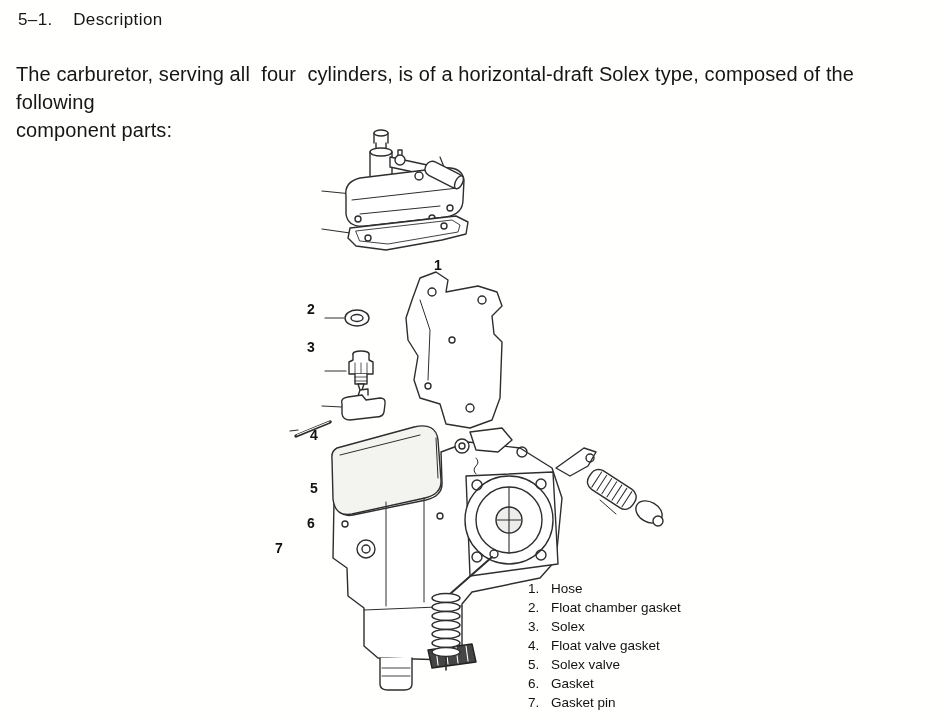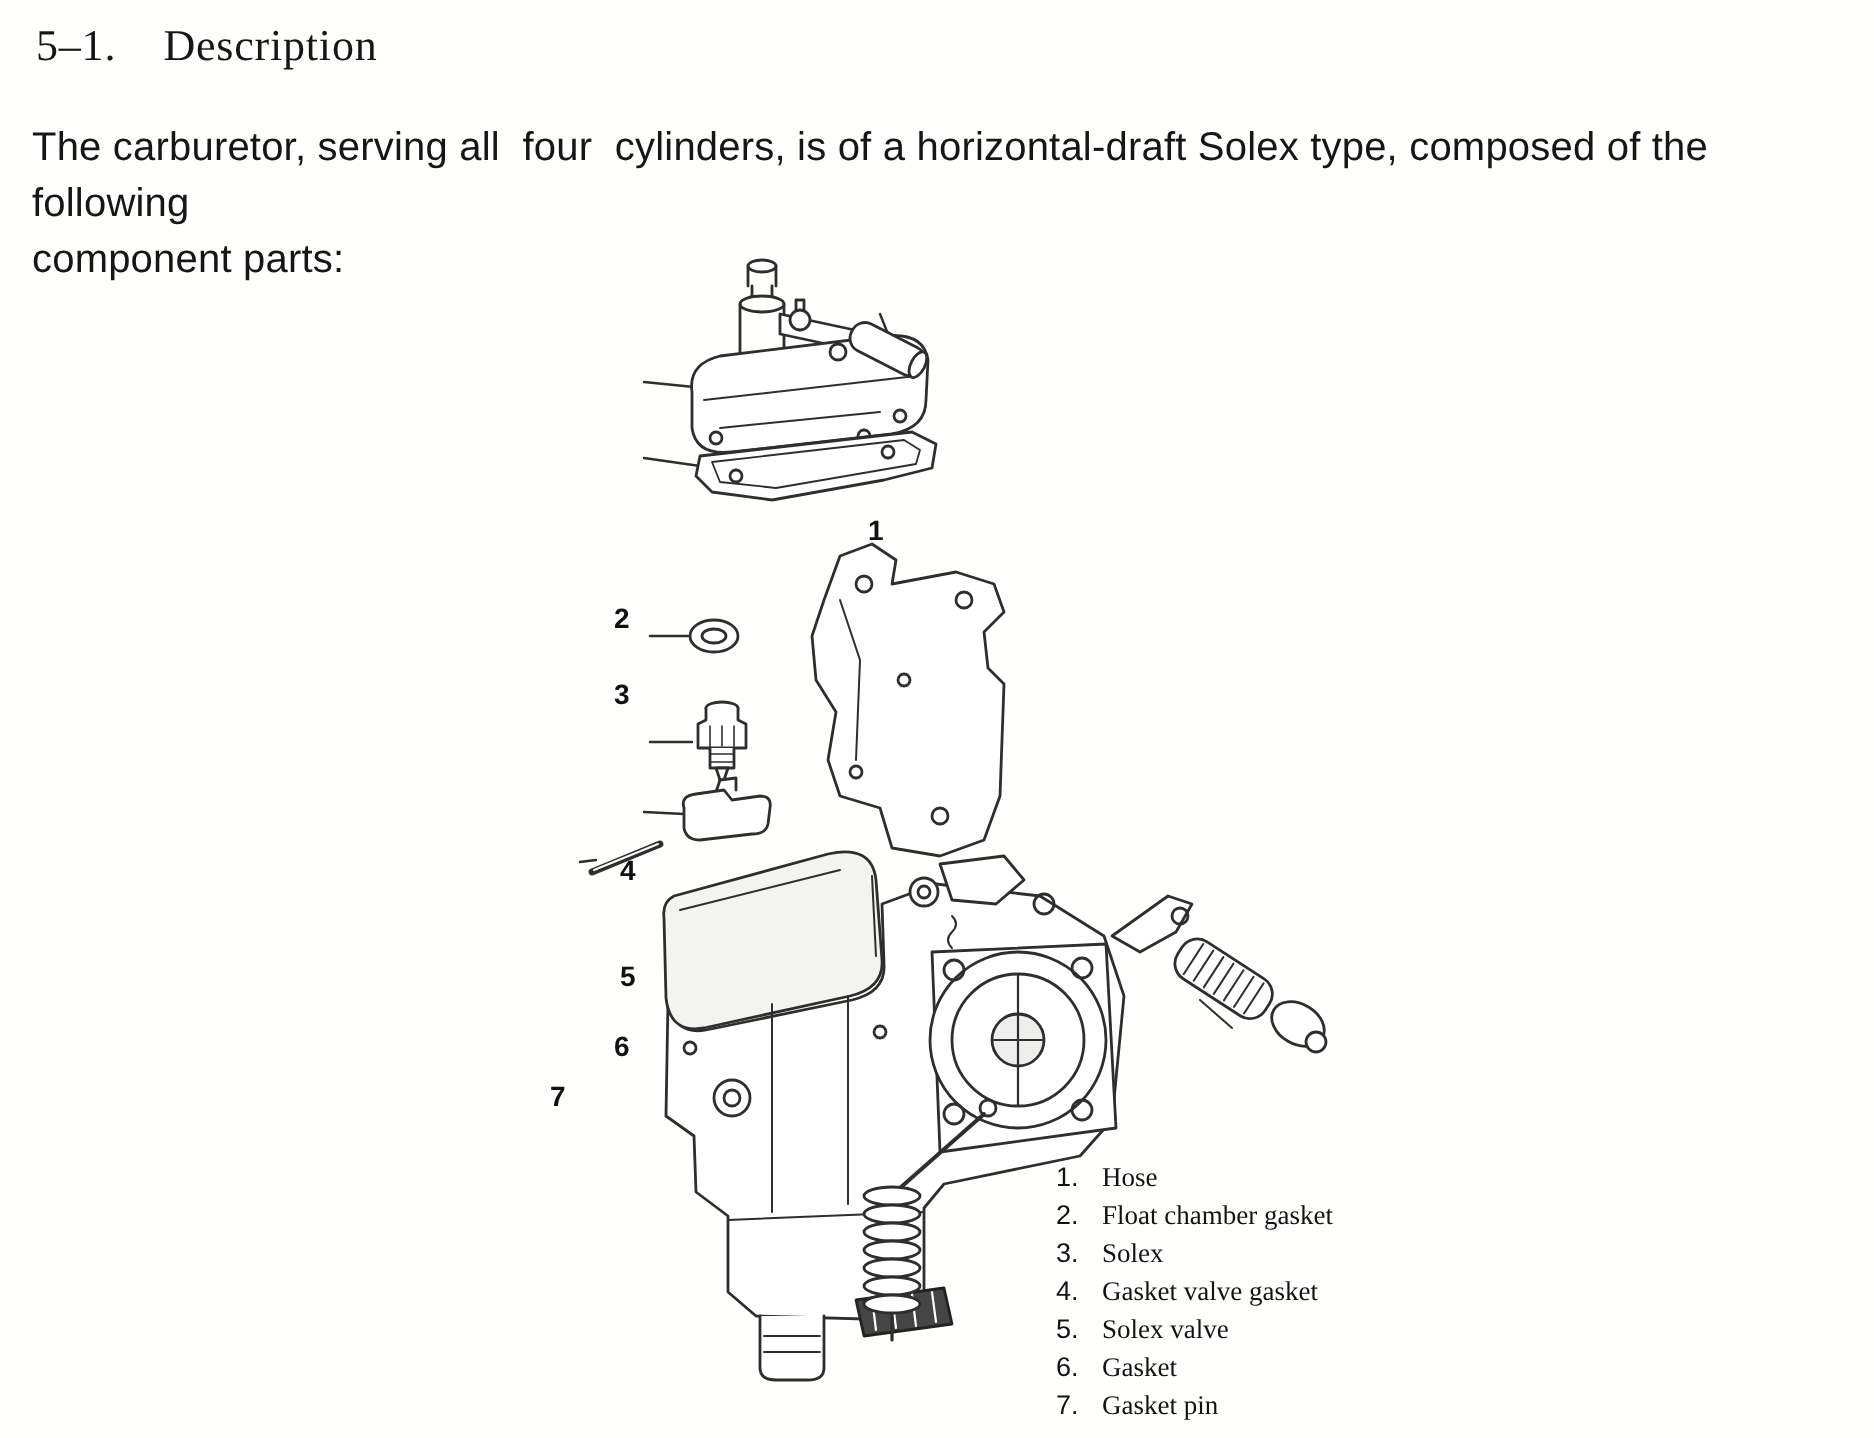--- a/index.html
+++ b/index.html
@@ -6,22 +6,22 @@
   .page {
     position:relative;
     width:937px; height:719px;
     background:#fffffe;
     font-family:"Liberation Sans", sans-serif;
     color:#161616;
     overflow:hidden;
   }
   .heading {
     position:absolute; left:18px; top:10px;
-    font-family:Liberation Serif, serif;
-    font-size:22px; letter-spacing:0.4px;
+    font-family:Liberation Sans, sans-serif;
+    font-size:17px; letter-spacing:0.4px;
     white-space:pre;
   }
   .paragraph {
     position:absolute; left:16px; top:60px; width:908px;
     font-size:20px; line-height:1.4; letter-spacing:0.1px;
     white-space:pre-wrap;
   }
   .figure { position:absolute; left:0; top:118px; width:937px; height:601px; }
   .figure svg { position:absolute; left:0; top:0; }
   .callout {
@@ -29,21 +29,21 @@
     font-size:14px; font-weight:600;
     font-family:"Liberation Sans", sans-serif;
     color:#111;
   }
   .legend {
     position:absolute; left:528px; top:579px;
     font-size:13.5px; line-height:19px; color:#121212;
   }
   .legend-row { display:flex; }
   .legend-num { width:23px; }
-  .legend-label { white-space:nowrap;font-family:Liberation Serif, serif; }
+  .legend-label { white-space:nowrap; }
 </style>
 </head>
 <body>
 
 <div class="page">
 
   <div class="heading">5–1.    Description</div>
 
   <div class="paragraph">The carburetor, serving all  four  cylinders, is of a horizontal-draft Solex type, composed of the following
 component parts:</div>
@@ -204,21 +204,21 @@
     <div class="legend-row">
       <span class="legend-num">2.</span>
       <span class="legend-label">Float chamber gasket</span>
     </div>
     <div class="legend-row">
       <span class="legend-num">3.</span>
       <span class="legend-label">Solex</span>
     </div>
     <div class="legend-row">
       <span class="legend-num">4.</span>
-      <span class="legend-label">Gasket valve gasket</span>
+      <span class="legend-label">Float valve gasket</span>
     </div>
     <div class="legend-row">
       <span class="legend-num">5.</span>
       <span class="legend-label">Solex valve</span>
     </div>
     <div class="legend-row">
       <span class="legend-num">6.</span>
       <span class="legend-label">Gasket</span>
     </div>
     <div class="legend-row">

